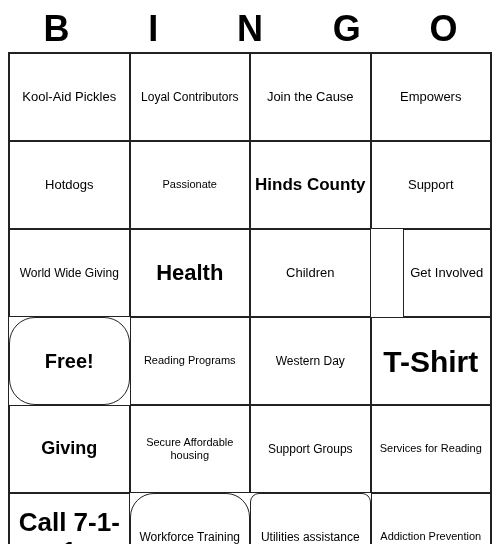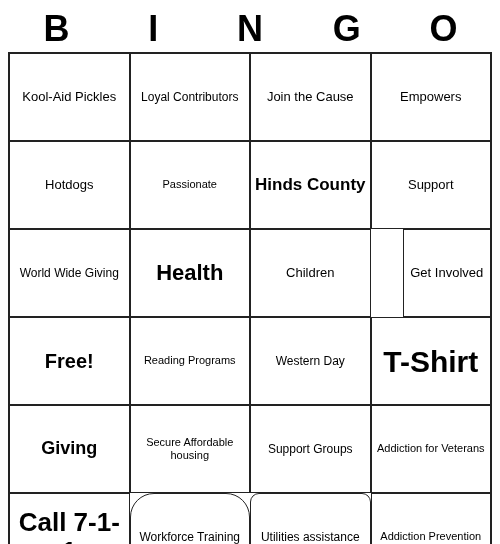--- a/index.html
+++ b/index.html
@@ -41,20 +41,21 @@
       justify-content: center;
       text-align: center;
       padding: 3px;
       font-size: 13px;
       line-height: 1.2;
       min-height: 88px;
     }
     .bingo-cell.free {
       font-size: 20px;
       font-weight: bold;
+      border-radius: 26px;
     }
     .bingo-cell.large-text {
       font-size: 22px;
       font-weight: bold;
     }
     .bingo-cell.medium-text {
       font-size: 17px;
       font-weight: bold;
     }
   </style>
@@ -126,21 +127,21 @@
       <span>Giving</span>
     </div>
   <div class="bingo-cell" style="font-size:11px;">
       <span>Secure Affordable housing</span>
     </div>
   <div class="bingo-cell" style="font-size:12px;">
       <span>Support Groups</span>
     </div>
 
   <div class="bingo-cell" style="font-size:11px;">
-      <span>Addiction for Veterans</span>
+      <span>Services for Reading</span>
     </div>
   <div class="bingo-cell" style="font-size:26px; font-weight:bold; line-height:1.1;">
       <span>Call 7-1-1</span>
     </div>
   <div class="bingo-cell" style="font-size:12px;border-radius:24px;">
       <span>Workforce Training</span>
     </div>
   <div class="bingo-cell" style="font-size:12px;border-radius:9px;">
       <span>Utilities assistance</span>
     </div>

